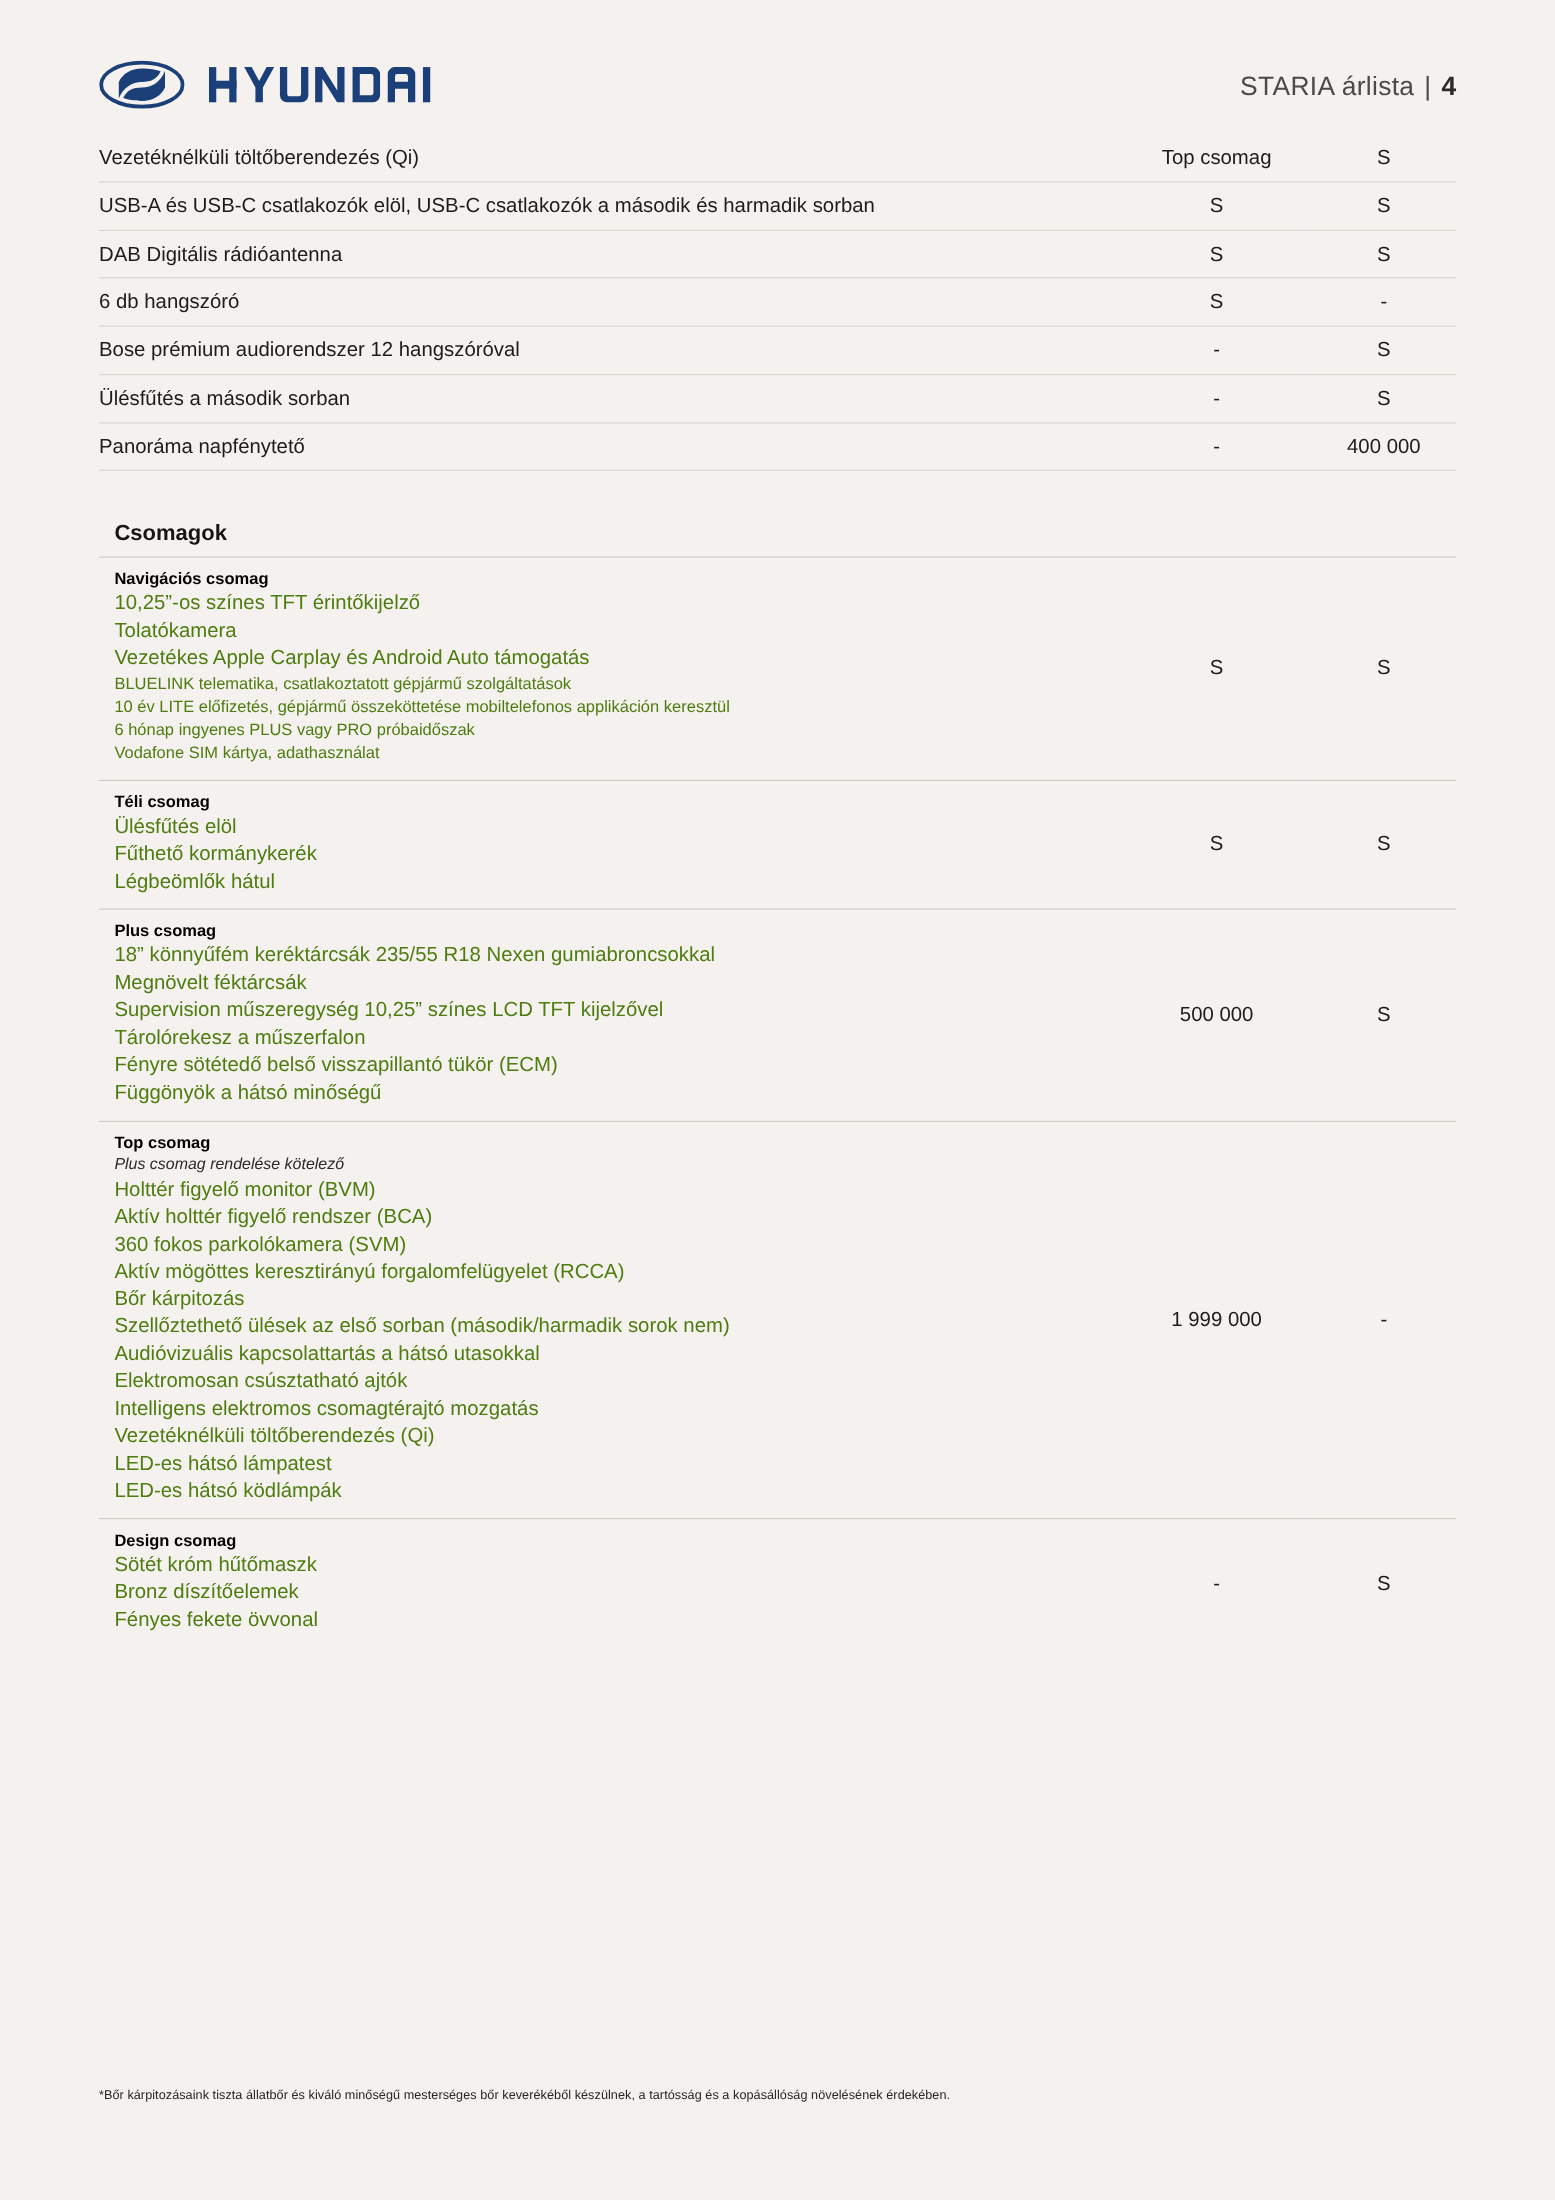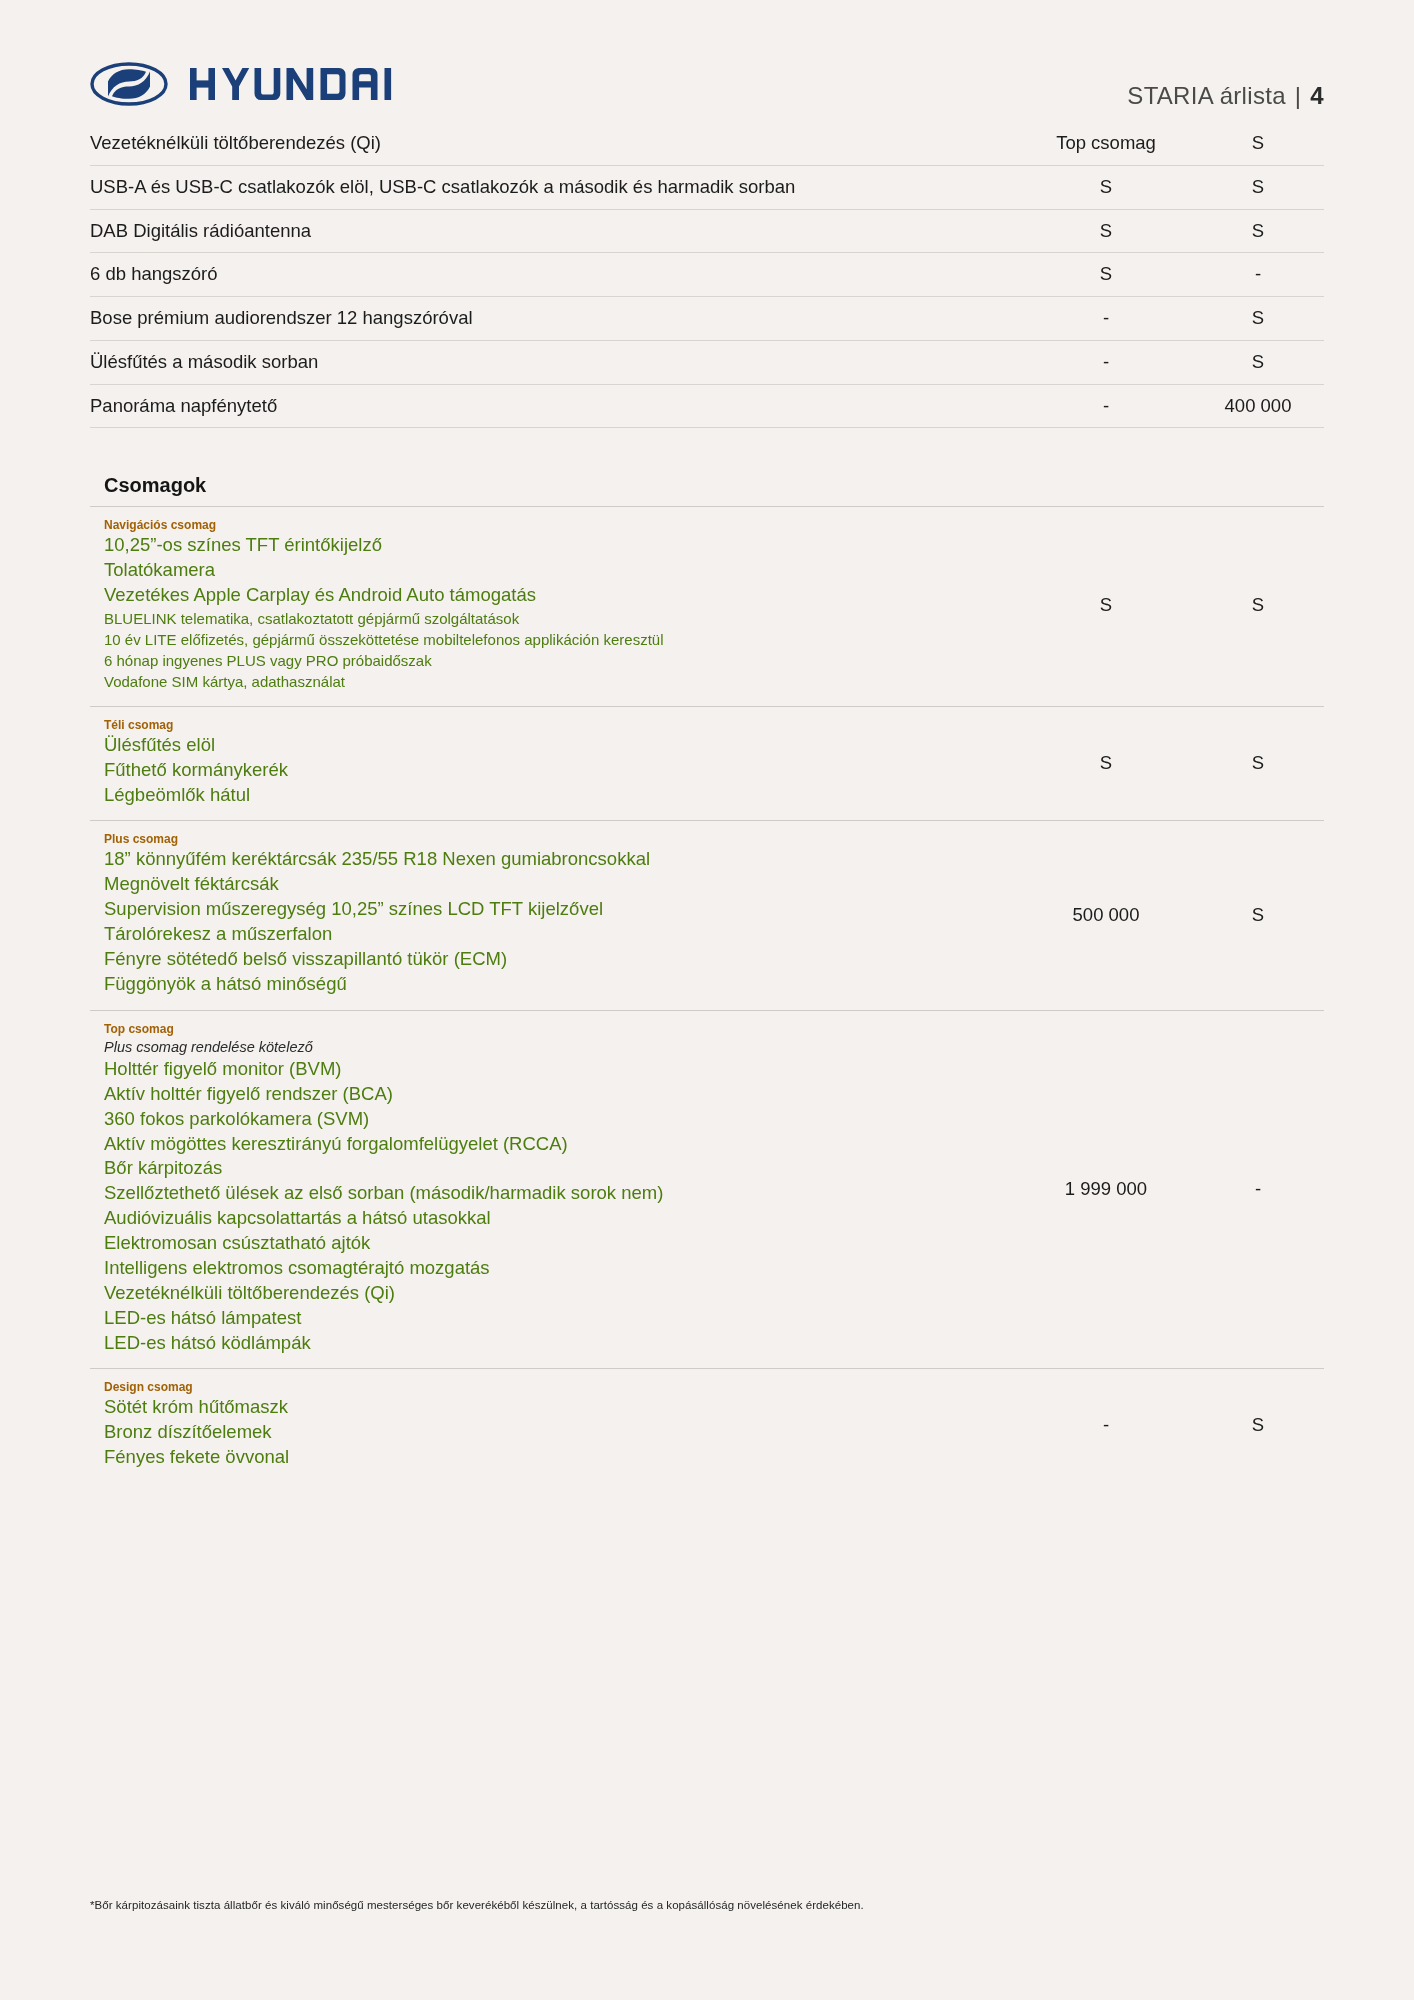--- a/index.html
+++ b/index.html
@@ -17,21 +17,21 @@
     position: relative;
     width: 1414px;
     height: 2000px;
     background: #f4f1ee;
     padding: 0;
   }
 
   
   .header {
     display: flex;
-    align-items: flex-end;
+    align-items: center;
     justify-content: space-between;
     padding: 48px 90px 0 90px;
     height: 110px;
   }
 
   .brand {
     display: flex;
     align-items: center;
     gap: 22px;
   }
@@ -106,23 +106,23 @@
   }
 
   
   tr.pkg > td {
     border-top: 1px solid #cfcbc6;
     padding: 11px 0 13px 0;
     vertical-align: middle;
   }
 
   .pkg-title {
-    font-size: 12px;
+    font-size: 15px;
     font-weight: bold;
-    color: #a16207;
+    color: #000000;
     margin-bottom: 1px;
     padding-left: 14px;
   }
 
   .pkg-note {
     font-size: 14.5px;
     font-style: italic;
     color: #2a2a2a;
     padding-left: 14px;
     line-height: 1.4;

